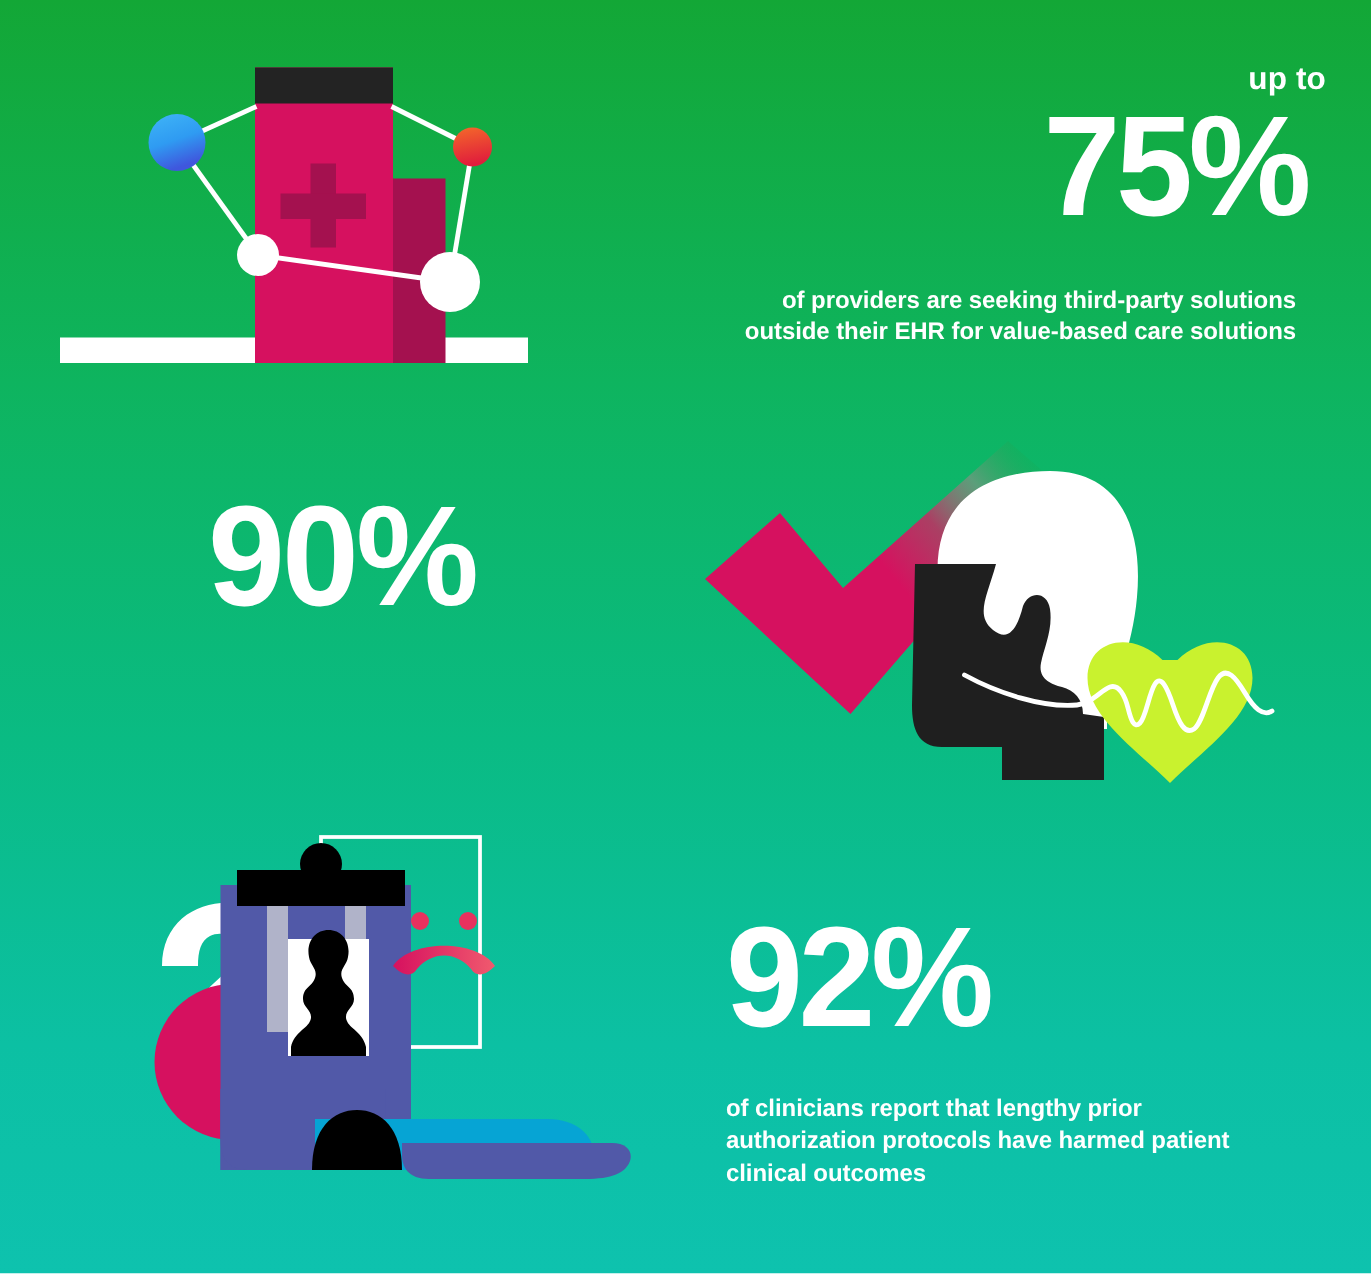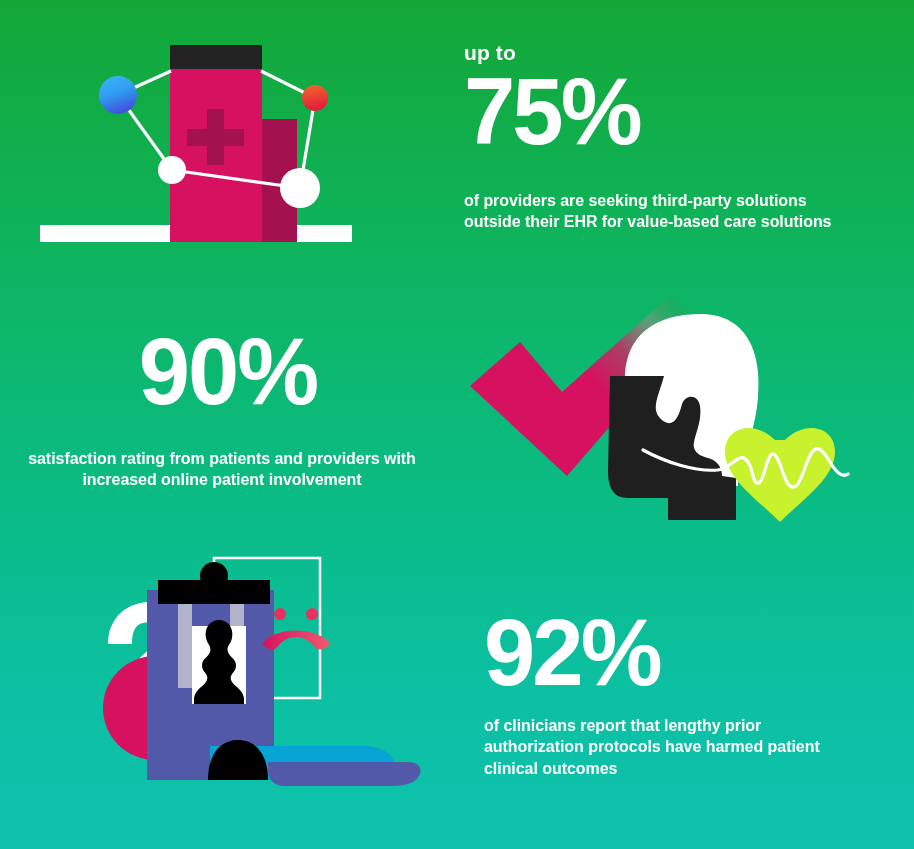--- a/index.html
+++ b/index.html
@@ -40,39 +40,39 @@
     font-size:16px;
     font-weight:bold;
     color:#ffffff;
     line-height:1.33;
     letter-spacing:-0.05px;
   }
 
   
   #stat1{
     position:absolute; left:464px; top:42px; width:420px;
-    text-align:left;
+    text-align:right;
   }
   #stat1 .bignum{ margin-top:2px; }
   #stat1 .caption{ margin-top:32px; width:400px; }
 
   
   #stat2{
     position:absolute; left:20px; top:325px; width:404px;
     text-align:center;
   }
   #stat2 .bignum{ letter-spacing:-2px; }
   #stat2 .caption{ margin-top:30px; }
 
   
   #stat3{
     position:absolute; left:484px; top:606px; width:420px;
     text-align:left;
   }
-  #stat3 .caption{ margin-top:16px; width:360px; }
+  #stat3 .caption{ margin-top:30px; width:360px; }
 
   
   #ill1{ position:absolute; left:30px; top:25px; width:360px; height:235px; }
 
   
   #ill2{ position:absolute; left:450px; top:280px; width:460px; height:262px; }
 
   
   #ill3{ position:absolute; left:90px; top:548px; width:345px; height:252px; }
 
@@ -189,21 +189,20 @@
                C 324 170 328 178 332 190
                C 336 202 340 210 346 206
                C 352 202 356 180 362 172
                C 368 164 374 172 380 182
                C 386 192 392 198 398 194" fill="none" stroke="#ffffff" stroke-width="3.2" stroke-linecap="round"></path>
     </svg>
   </div>
 
   <div id="stat2">
     <div class="bignum right">90%</div>
-    <div class="caption">satisfaction rating from patients and providers with increased online patient involvement</div>
   </div>
 
   <div id="ill3">
     <svg width="345" height="252" viewBox="0 0 345 252">
       <defs>
         <linearGradient id="mouthGrad" x1="0" y1="0" x2="1" y2="0">
           <stop offset="0%" stop-color="#d6115f"></stop>
           <stop offset="100%" stop-color="#f05a6e"></stop>
         </linearGradient>
       </defs>

